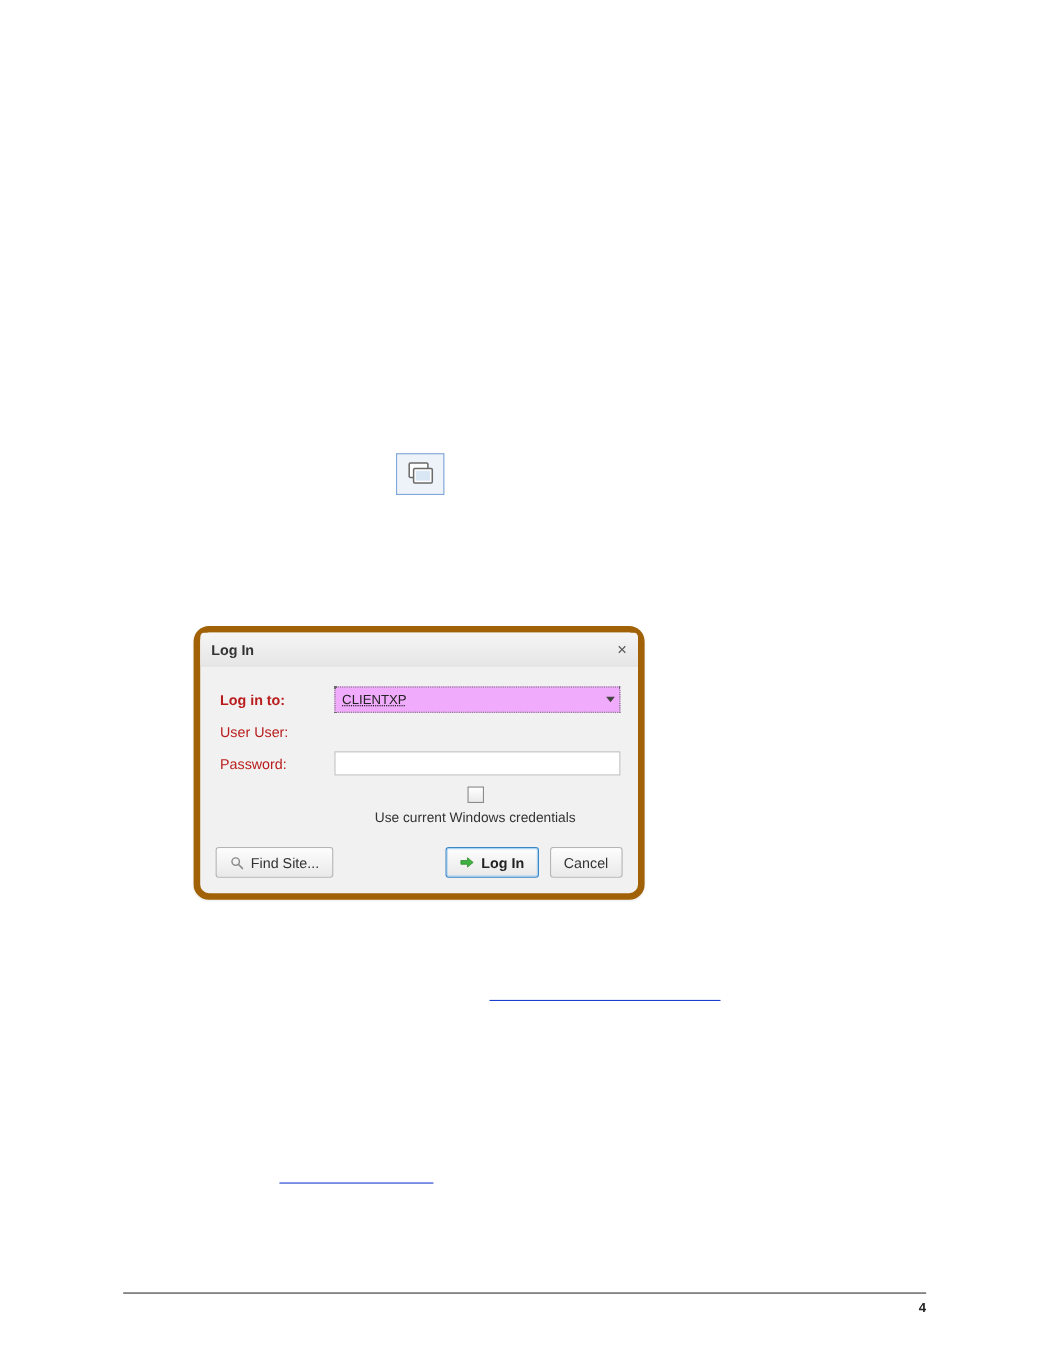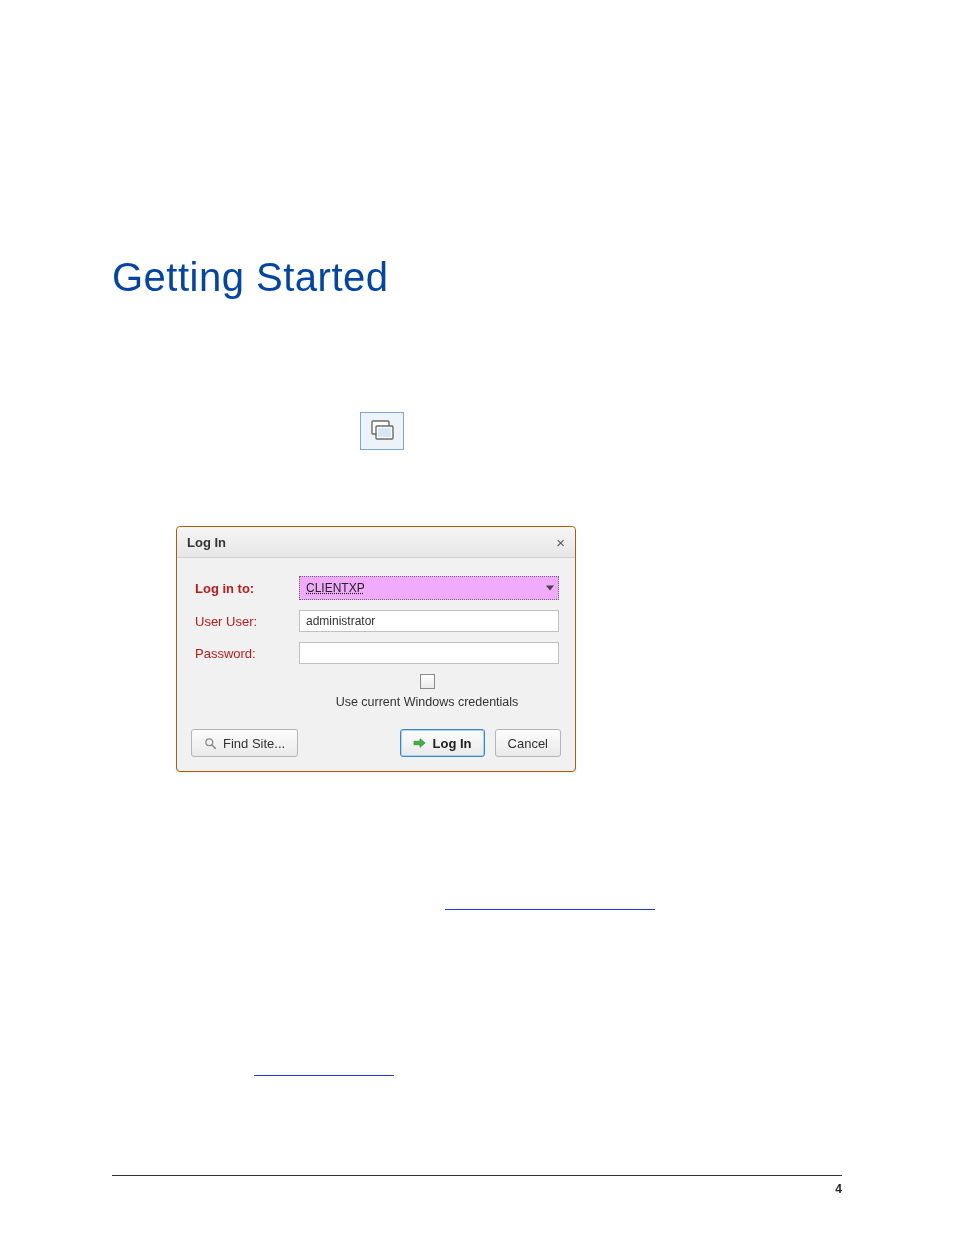--- a/index.html
+++ b/index.html
@@ -39,25 +39,25 @@
     align-items: center;
     justify-content: center;
   }
   .desktop-icon-wrap svg {
     display: block;
   }
   
   .dialog {
     position: absolute;
     left: 176px;
-    top: 526px;
+    top: 569px;
     width: 398px;
     background: #f1f1f1;
-    border: 1px solid #a16207;
-    border-radius: 4px;
+    border: 6px solid #a16207;
+    border-radius: 14px;
     box-shadow: 0 1px 2px rgba(0,0,0,0.08);
     font-size: 13px;
     color: #333;
   }
   .dialog-titlebar {
     height: 30px;
     background: linear-gradient(#f5f5f5, #e6e6e6);
     border-bottom: 1px solid #d0d0d0;
     border-radius: 4px 4px 0 0;
     display: flex;
@@ -203,21 +203,20 @@
     top: 1182px;
     font-size: 12px;
     font-weight: bold;
     color: #222;
   }
 </style>
 </head>
 <body>
 
 <div class="page">
-  <div class="heading">Getting Started</div>
 
   <div class="desktop-icon-wrap">
     <svg width="26" height="22" viewBox="0 0 26 22">
       <rect x="3" y="1" width="17" height="13" rx="1" fill="#fff" stroke="#6b6b6b" stroke-width="1.4"></rect>
       <rect x="7" y="6" width="17" height="13" rx="1" fill="#fff" stroke="#6b6b6b" stroke-width="1.4"></rect>
       <rect x="9" y="8" width="13" height="9" fill="#d9e6f4"></rect>
     </svg>
   </div>
 
   <div class="dialog">
@@ -228,21 +227,20 @@
     <div class="dialog-body">
       <div class="form-row">
         <div class="form-label bold">Log in to:</div>
         <div class="combo">
           <span class="combo-text">CLIENTXP</span>
           <span class="combo-arrow"></span>
         </div>
       </div>
       <div class="form-row">
         <div class="form-label">User User:</div>
-        <input type="text" class="textbox" value="administrator" style="">
       </div>
       <div class="form-row">
         <div class="form-label">Password:</div>
         <input type="password" class="textbox" value="" style="">
       </div>
       <div class="checkbox-row">
         <span class="chk"></span>
         <span class="checkbox-label">Use current Windows credentials</span>
       </div>
     </div>

